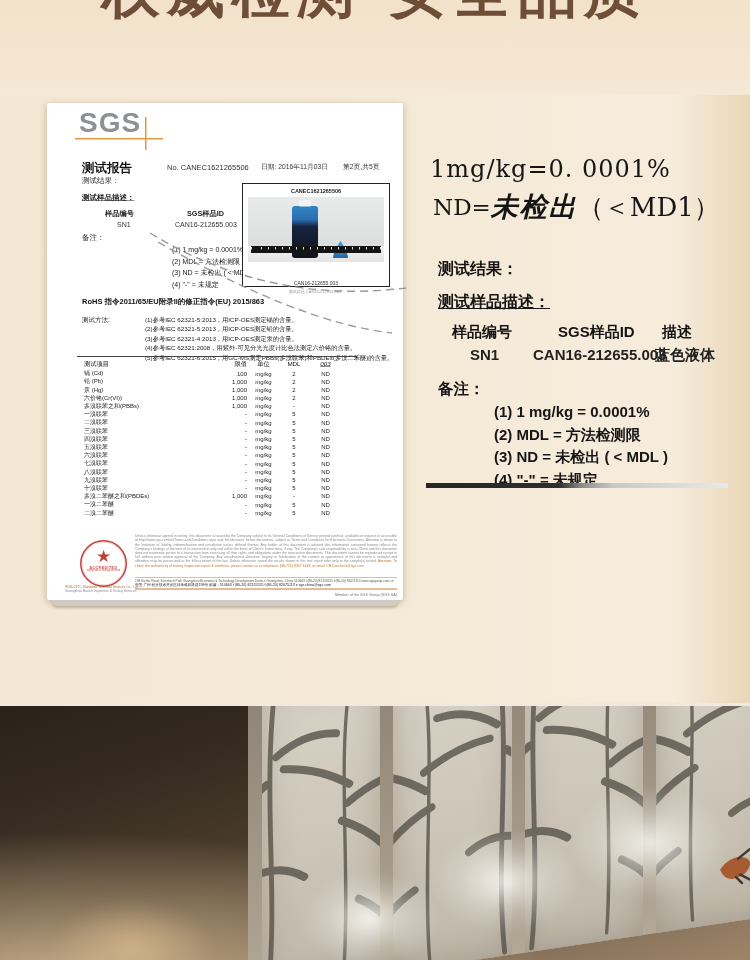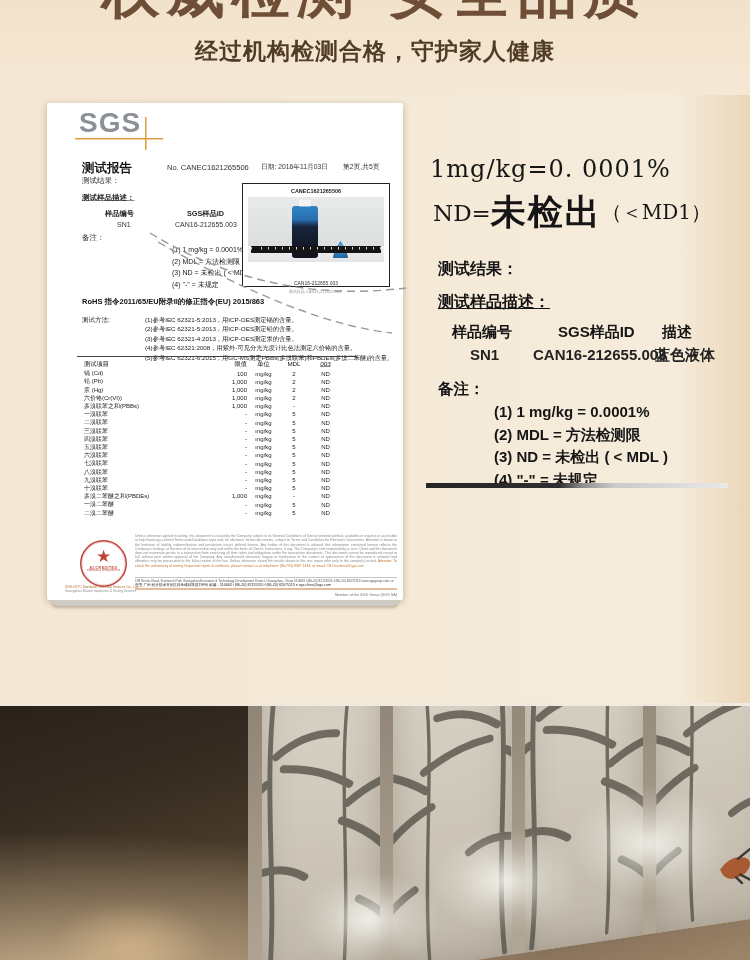--- a/index.html
+++ b/index.html
@@ -101,22 +101,22 @@
   .foot-en{font-size:6.4px;color:#555;line-height:8px;}
   .foot-cn{font-size:7.2px;color:#222;line-height:9px;}
   .member{left:380px;top:978px;width:320px;text-align:right;font-size:7.5px;color:#777;}
 
   
   .callout{position:absolute;left:0;top:0;right:0;z-index:2;
         font-family:"DejaVu Serif","Liberation Serif",serif;color:#151515;}
   .r1{position:absolute;left:430px;top:60px;font-size:24px;letter-spacing:1px;}
   .r2{position:absolute;left:433px;top:94px;display:flex;align-items:center;}
   .r2 .nd{font-size:23px;}
-  .r2 .big{font-size:35px;font-weight:700;letter-spacing:2px;}
-  .r2 .suf{font-size:20px;}
+  .r2 .big{font-size:27px;font-weight:700;letter-spacing:2px;font-style:italic;}
+  .r2 .suf{font-size:26px;}
   .r3{position:absolute;left:438px;top:164px;font-size:16px;font-weight:700;}
   .r4{position:absolute;left:438px;top:197px;font-size:16px;font-weight:700;
       text-decoration:underline;}
   .rth{position:absolute;top:228px;font-size:15px;font-weight:700;
       font-family:"Liberation Sans",sans-serif;}
   .rtv{position:absolute;top:251px;font-size:15px;font-weight:600;
       font-family:"Liberation Sans",sans-serif;color:#222;}
   .r5{position:absolute;left:438px;top:284px;font-size:15.5px;font-weight:700;}
   .ritems{position:absolute;left:494px;top:306px;
       font-family:"Liberation Sans",sans-serif;font-size:15px;font-weight:600;color:#161616;}
@@ -146,21 +146,20 @@
   .spot.s3{left:570px;top:82px;width:160px;height:116px;}
   .spot.warm{left:18px;top:178px;width:230px;height:130px;filter:blur(6px);
       background:radial-gradient(closest-side,rgba(235,200,150,.55),transparent 70%);}
   .bird{position:absolute;right:16px;bottom:36px;width:46px;height:40px;z-index:3;}
 </style>
 </head>
 <body>
 
 <div class="hero">
   <div class="hero-title">权威检测 安全品质</div>
-  <div class="hero-sub">经过机构检测合格，守护家人健康</div>
 </div>
 
 <div class="cert-section">
 
   <div class="card">
     <div class="card-inner">
       <div class="abs sgs-logo">SGS</div>
       <div class="abs cross-h"></div>
       <div class="abs cross-v"></div>
 

